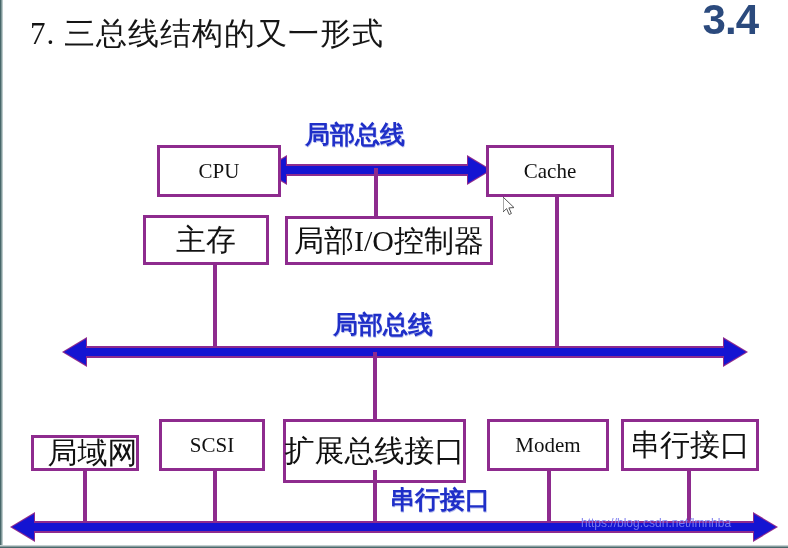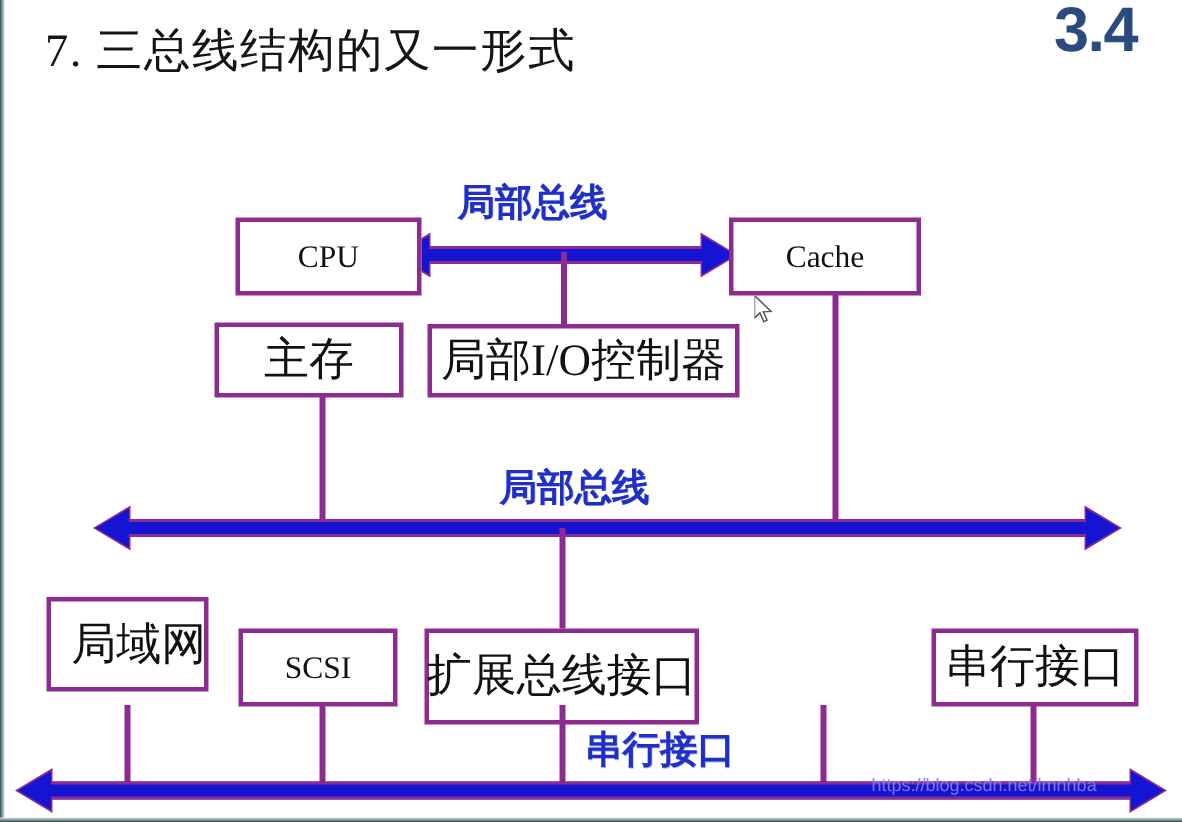--- a/index.html
+++ b/index.html
@@ -183,32 +183,35 @@
   <div class="bus" style="left:62px; top:346px; width:686px;">
     <div class="head outline left" style="left:0px; top:-9px; border-top-width:15px; border-bottom-width:15px; border-right-width:25px;"></div>
     <div class="head outline right" style="right:0px; top:-9px; border-top-width:15px; border-bottom-width:15px; border-left-width:25px;"></div>
     <div class="shaft" style="left:20px; right:20px;"></div>
     <div class="head left" style="left:2px;"></div>
     <div class="head right" style="right:2px;"></div>
   </div>
 
   <div class="vline" style="left:373px; top:352px; height:70px;"></div>
 
-  <div class="box cn" style="left:31px; top:398px; width:108px; height:63px;padding-left:15px;">
+  <div class="box cn" style="left:31px; top:435px; width:108px; height:36px;padding-left:15px;">
     <span>局域网</span>
   </div>
 
   <div class="box" style="left:159px; top:419px; width:106px; height:52px;">
     <span>SCSI</span>
   </div>
 
   <div class="box cn" style="left:283px; top:419px; width:183px; height:64px;">
     <span>扩展总线接口</span>
   </div>
 
+  <div class="box" style="left:487px; top:419px; width:122px; height:52px;">
+    <span>Modem</span>
+  </div>
 
   <div class="box cn" style="left:621px; top:419px; width:138px; height:52px;">
     <span>串行接口</span>
   </div>
 
   <div class="vline" style="left:83px;  top:470px; height:58px;"></div>
   <div class="vline" style="left:213px; top:470px; height:58px;"></div>
   <div class="vline" style="left:373px; top:470px; height:58px;"></div>
   <div class="vline" style="left:547px; top:470px; height:58px;"></div>
   <div class="vline" style="left:687px; top:470px; height:58px;"></div>

